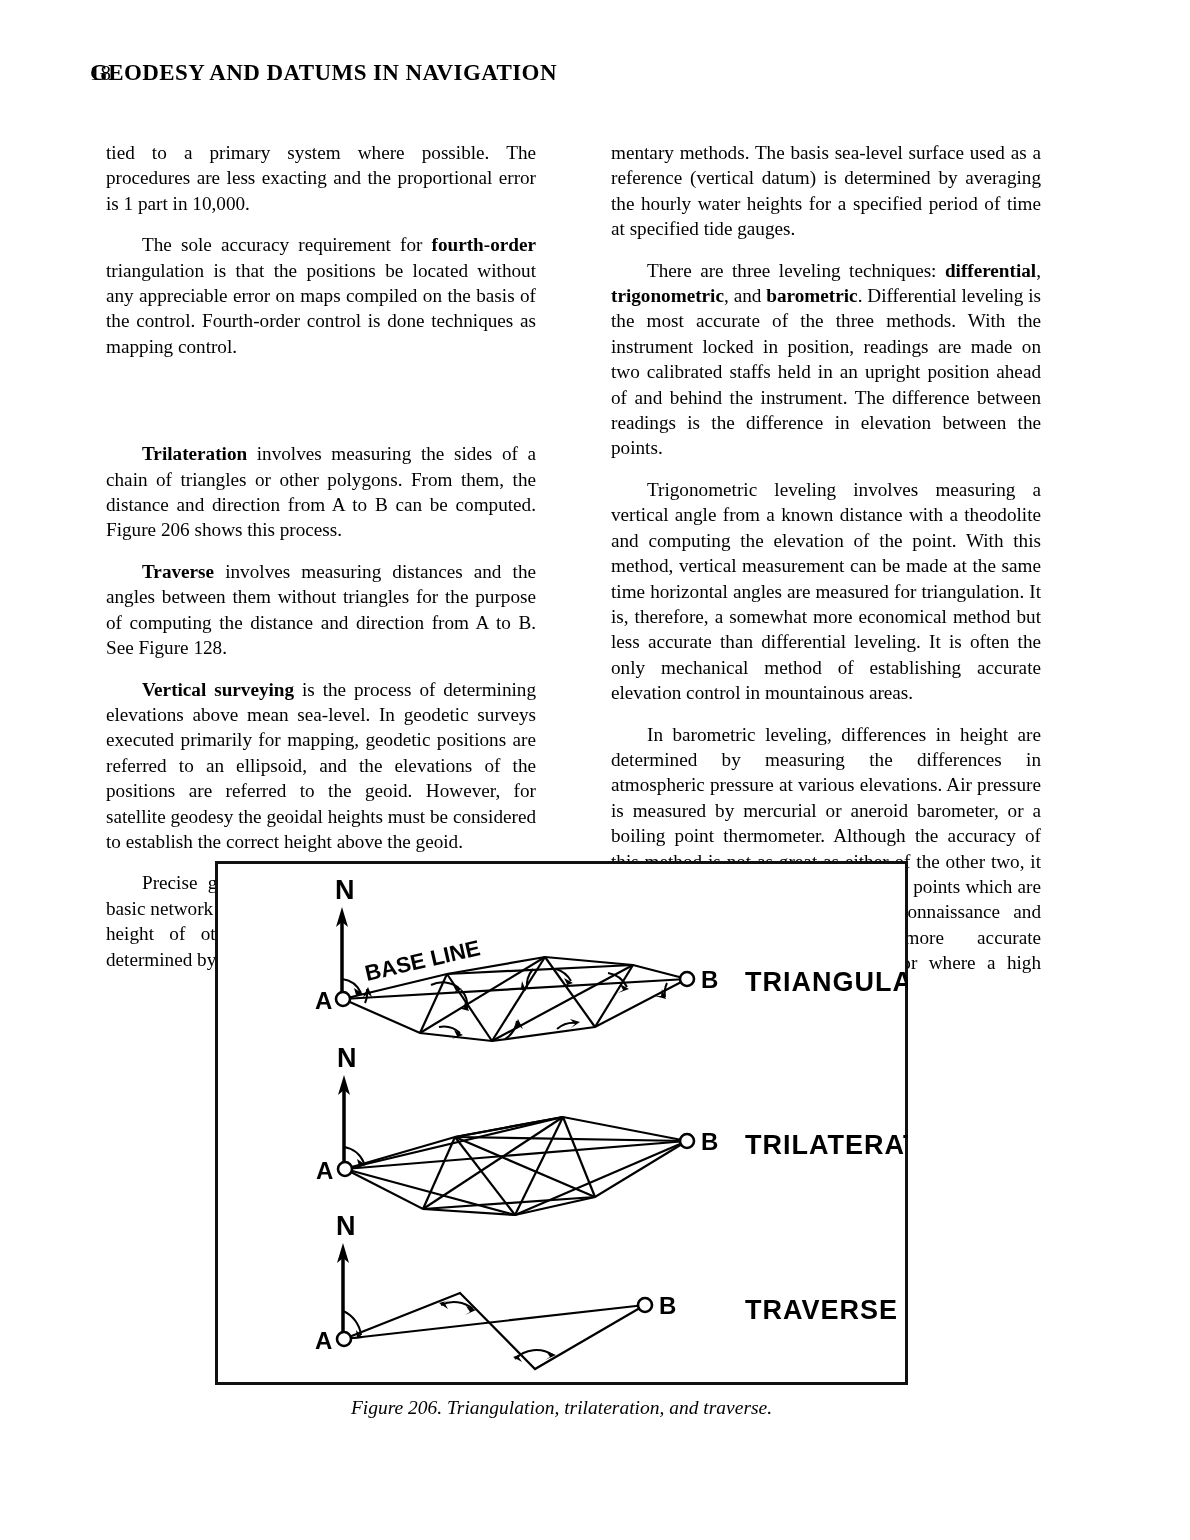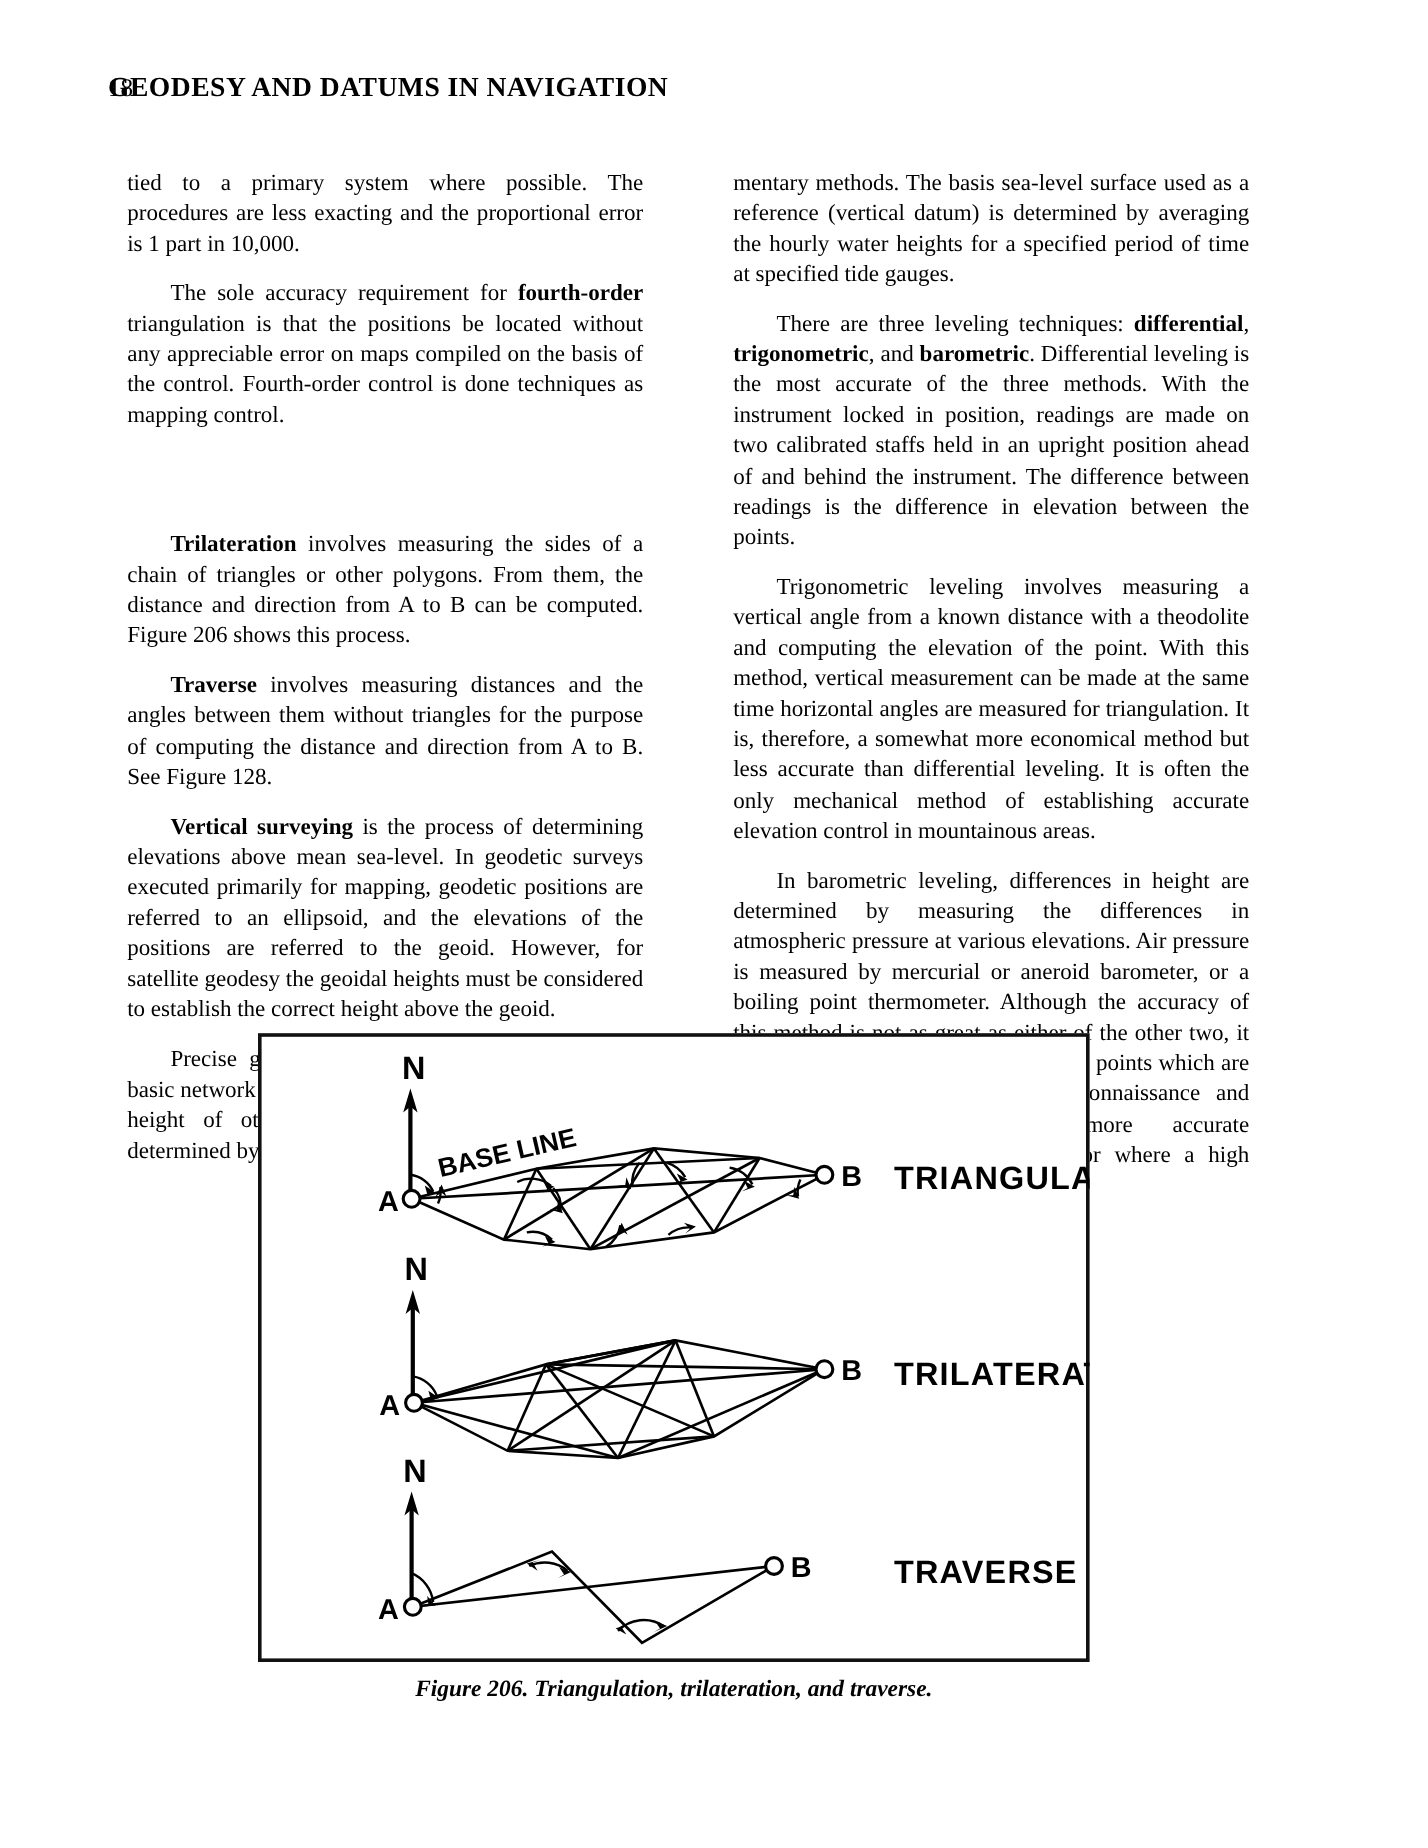--- a/index.html
+++ b/index.html
@@ -72,21 +72,20 @@
   }
   .figure-svg { position:absolute; left:0; top:0; }
 
   .caption {
     position:absolute; left:215px; top:1395px;
     width:693px;
     text-align:center;
     font-style:italic;
     font-size:19.5px;
     line-height:26px;
-    font-weight:bold;
   }
 
   
 </style>
 </head>
 <body>
 
 <div class="page">
 
   <div class="runhead">

